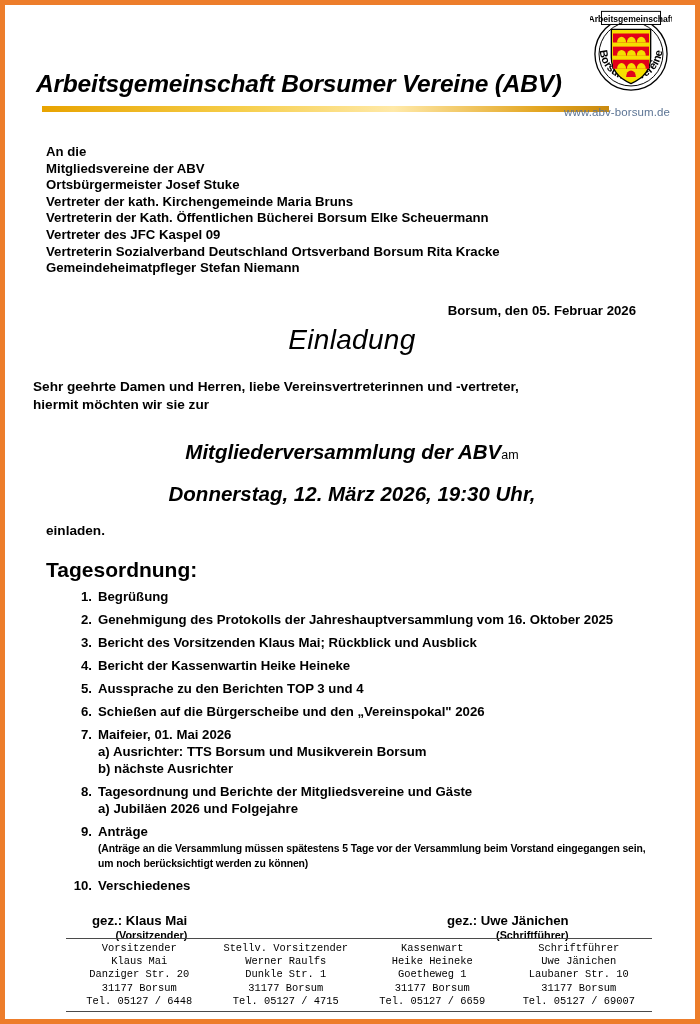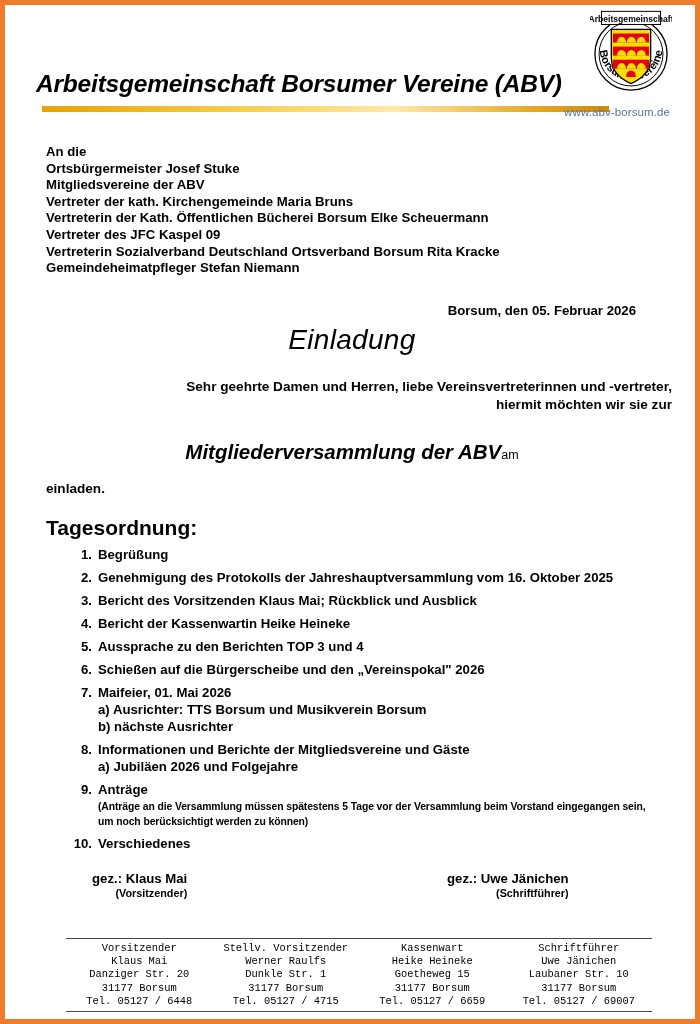--- a/index.html
+++ b/index.html
@@ -97,25 +97,24 @@
   
   .einladung {
     margin-top: 6px;
     text-align: center;
     font-size: 28px;
     font-style: italic;
     letter-spacing: 0.3px;
   }
   .salutation {
     margin-top: 22px;
-    margin-left: 22px;
+    margin-left: 1px;
     font-size: 13.6px;
     font-weight: bold;
     line-height: 18px;
-    text-align: right;
   }
   .meeting-title {
     margin-top: 26px;
     text-align: center;
     font-size: 20.5px;
     font-weight: bold;
     font-style: italic;
   }
   .meeting-title .am {
     font-size: 12.5px;
@@ -277,22 +276,22 @@
 
     <div class="org-title">Arbeitsgemeinschaft Borsumer Vereine (ABV)</div>
 
     <div class="gold-bar"></div>
 
     <div class="site-url">www.abv-borsum.de</div>
   </div>
 
   <div class="recipients">
     <div>An die</div>
+    <div>Mitgliedsvereine der ABV</div>
     <div>Ortsbürgermeister Josef Stuke</div>
-    <div>Mitgliedsvereine der ABV</div>
     <div>Vertreter der kath. Kirchengemeinde Maria Bruns</div>
     <div>Vertreterin der Kath. Öffentlichen Bücherei Borsum Elke Scheuermann</div>
     <div>Vertreter des JFC Kaspel 09</div>
     <div>Vertreterin Sozialverband Deutschland Ortsverband Borsum Rita Kracke</div>
     <div>Gemeindeheimatpfleger Stefan Niemann</div>
   </div>
 
   <div class="dateline">Borsum, den 05. Februar 2026</div>
 
   <div class="einladung">Einladung</div>
@@ -300,20 +299,21 @@
   <div class="salutation">
     <div>Sehr geehrte Damen und Herren, liebe Vereinsvertreterinnen und -vertreter,</div>
     <div>hiermit möchten wir sie zur</div>
   </div>
 
   <div class="meeting-title">
     <span>Mitgliederversammlung der ABV</span><span class="am">am</span>
   </div>
 
   <div class="meeting-when">
+    <div>Donnerstag, 12. März 2026, 19:30 Uhr,</div>
   </div>
 
   <div class="einladen">einladen.</div>
 
   <div class="agenda-heading">Tagesordnung:</div>
 
   <ol class="agenda">
     <li>
       <span>Begrüßung</span>
     </li>
@@ -331,21 +331,21 @@
     </li>
     <li>
       <span>Schießen auf die Bürgerscheibe und den „Vereinspokal" 2026</span>
     </li>
     <li>
       <span>Maifeier, 01. Mai 2026</span>
       <span class="sub">a) Ausrichter: TTS Borsum und Musikverein Borsum</span>
       <span class="sub">b) nächste Ausrichter</span>
     </li>
     <li>
-      <span>Informationen und Berichte der Mitgliedsvereine und Gäste</span>
+      <span>Tagesordnung und Berichte der Mitgliedsvereine und Gäste</span>
       <span class="sub">a) Jubiläen 2026 und Folgejahre</span>
     </li>
     <li>
       <span>Anträge</span>
       <span class="note">(Anträge an die Versammlung müssen spätestens 5 Tage vor der Versammlung beim Vorstand eingegangen sein,</span>
       <span class="note">um noch berücksichtigt werden zu können)</span>
     </li>
     <li>
       <span>Verschiedenes</span>
     </li>
@@ -375,21 +375,21 @@
       <div class="footer-col">
         <div>Stellv. Vorsitzender</div>
         <div>Werner Raulfs</div>
         <div>Dunkle Str. 1</div>
         <div>31177 Borsum</div>
         <div>Tel. 05127 / 4715</div>
       </div>
       <div class="footer-col">
         <div>Kassenwart</div>
         <div>Heike Heineke</div>
-        <div>Goetheweg 15</div>
+        <div>Goetheweg 1</div>
         <div>31177 Borsum</div>
         <div>Tel. 05127 / 6659</div>
       </div>
       <div class="footer-col">
         <div>Schriftführer</div>
         <div>Uwe Jänichen</div>
         <div>Laubaner Str. 10</div>
         <div>31177 Borsum</div>
         <div>Tel. 05127 / 69007</div>
       </div>

